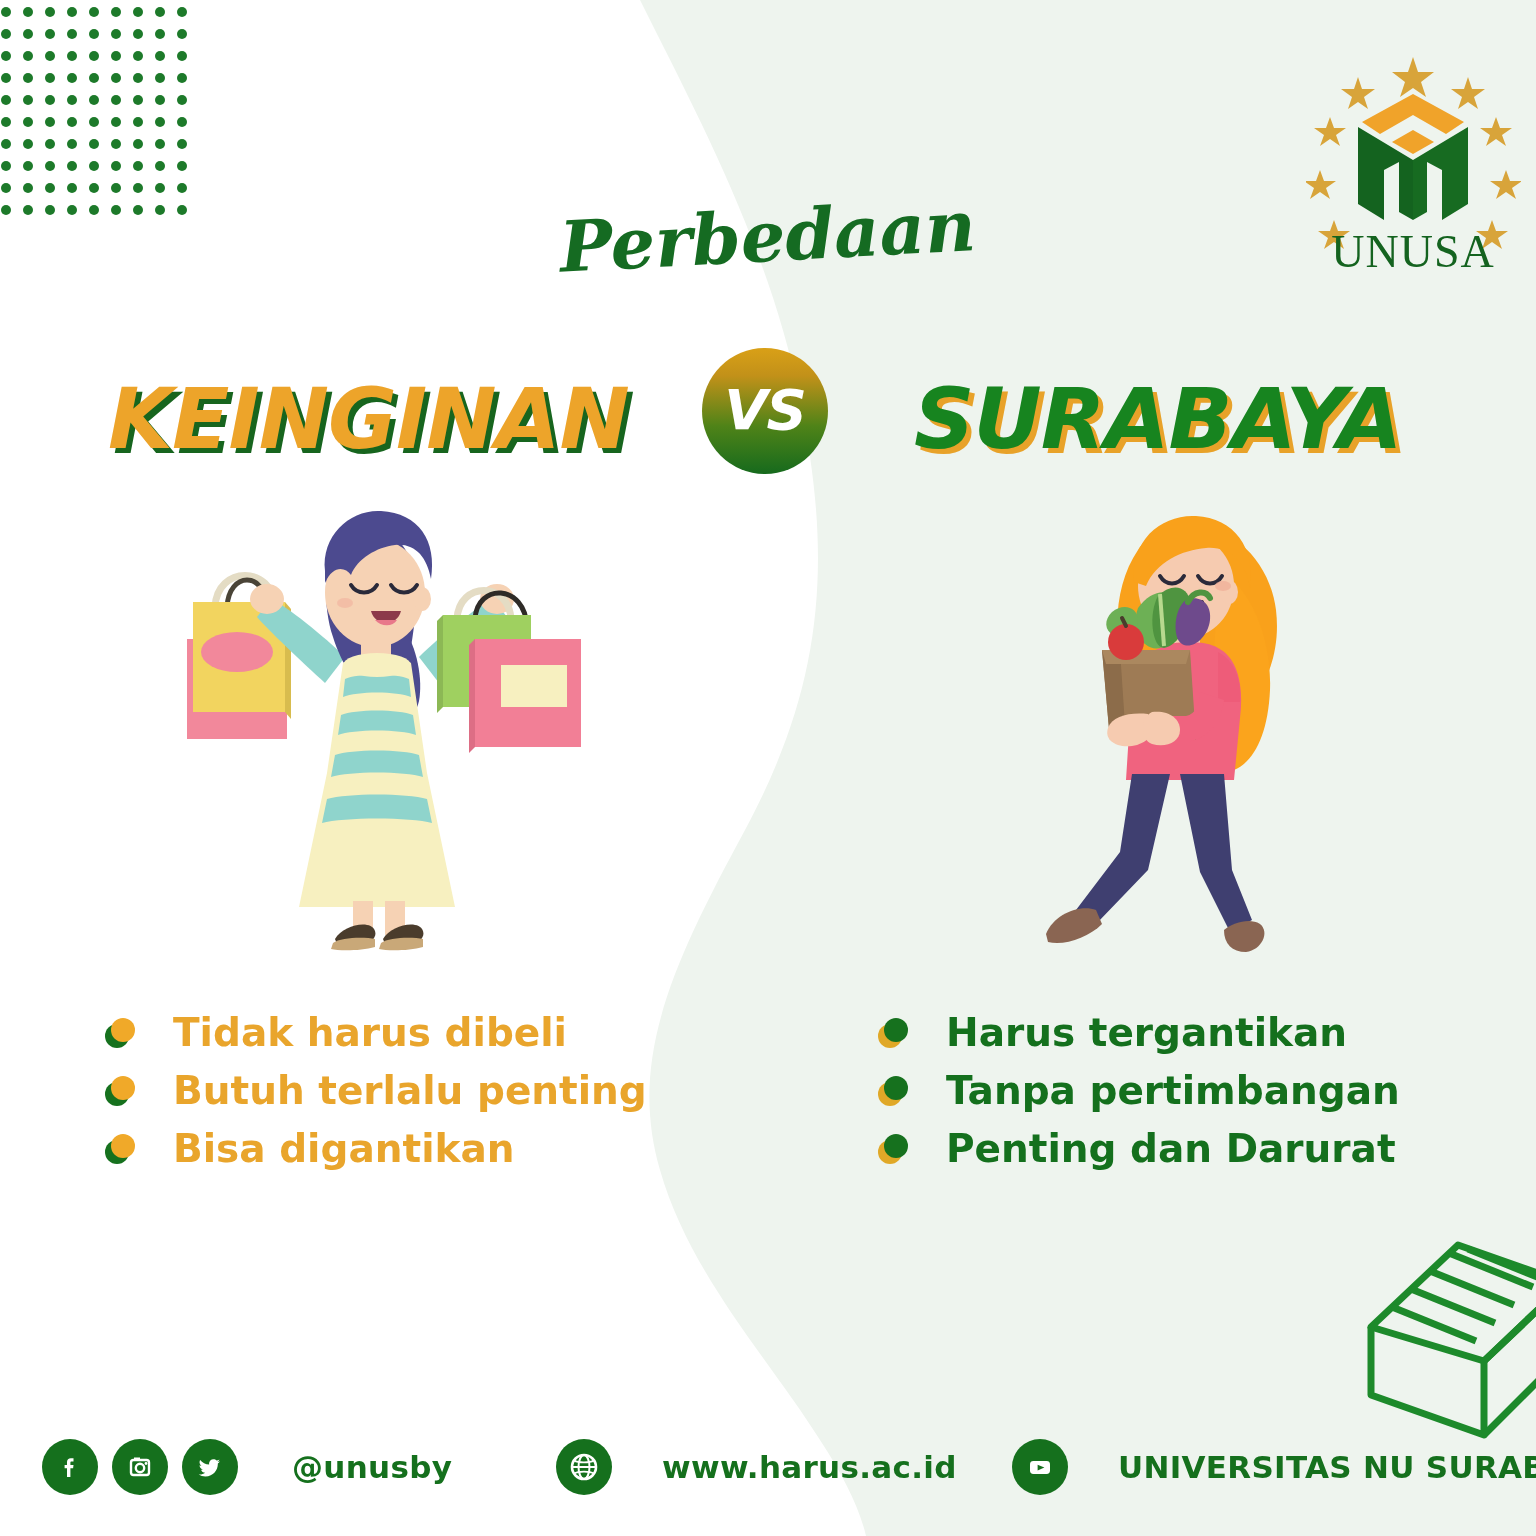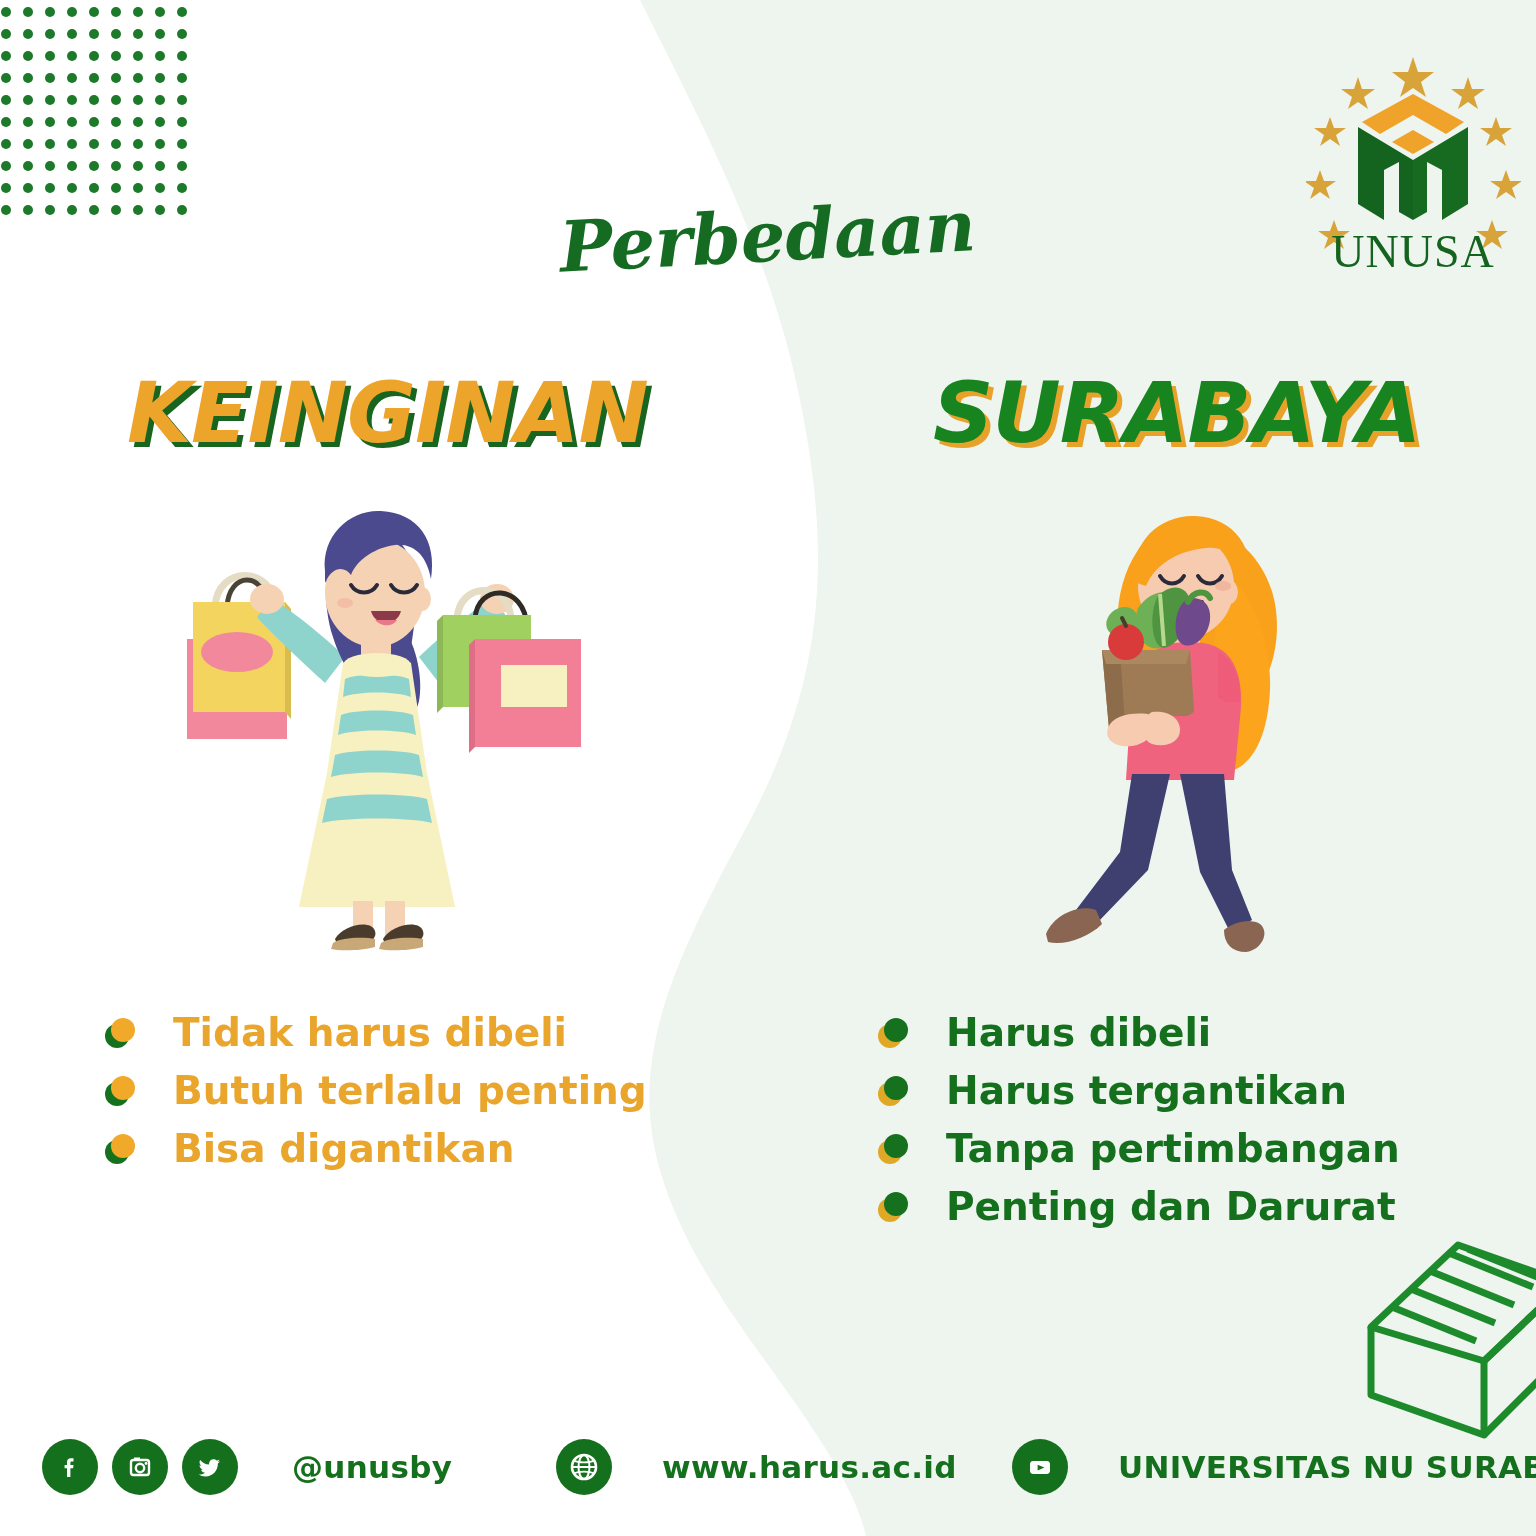--- a/index.html
+++ b/index.html
@@ -71,29 +71,28 @@
   .heading-row {
     position: absolute;
     left: 0;
     top: 355px;
     width: 1536px;
     height: 130px;
     z-index: 6;
   }
   .heading {
     position: absolute;
-    top: 4px;
+    top: 10px;
     font-family: "DejaVu Sans", sans-serif;
     font-size: 84px;
     font-weight: 700;
     font-style: italic;
     letter-spacing: -1px;
     line-height: 108px;
     white-space: nowrap;
-    margin-left: 19px;
   }
   .heading-left {
     left: 108px;
     color: #eda42a;
     text-shadow: 5px 5px 0 #17651e;
   }
   .heading-right {
     left: 914px;
     color: #17841f;
     text-shadow: 5px 5px 0 #e8a229;
@@ -362,20 +361,23 @@
   <div class="script-title">
     <svg width="420" height="110" viewBox="0 0 420 110">
       <text x="210" y="78" text-anchor="middle" font-family="DejaVu Serif, serif" font-size="70" font-style="italic" font-weight="700" fill="#156b22" transform="rotate(-3 210 60)">Perbedaan</text>
     </svg>
   </div>
 
   <div class="heading-row">
     <div class="heading heading-left">KEINGINAN</div>
     <div class="heading heading-right">SURABAYA</div>
   </div>
+  <div class="vs-badge">
+    <span>VS</span>
+  </div>
 
   <svg class="illus illus-left" viewBox="0 0 415 475">
 
     <g>
       <rect x="12" y="152" width="100" height="100" fill="#f2889b"></rect>
     </g>
 
     <g fill="none" stroke="#e4dcc4" stroke-width="7">
       <path d="M 40 120 C 42 78, 98 78, 100 120"></path>
     </g>
@@ -547,27 +549,20 @@
     <div class="bullet-item">
       <span class="bullet-dot">
           <i class="back"></i>
           <i class="front"></i>
         </span>
       <span class="bullet-text">Bisa digantikan</span>
     </div>
   </div>
 
   <div class="bullet-list list-right">
-    <div class="bullet-item">
-      <span class="bullet-dot">
-          <i class="back"></i>
-          <i class="front"></i>
-        </span>
-      <span class="bullet-text">Harus dibeli</span>
-    </div>
     <div class="bullet-item">
       <span class="bullet-dot">
           <i class="back"></i>
           <i class="front"></i>
         </span>
       <span class="bullet-text">Harus tergantikan</span>
     </div>
     <div class="bullet-item">
       <span class="bullet-dot">
           <i class="back"></i>

